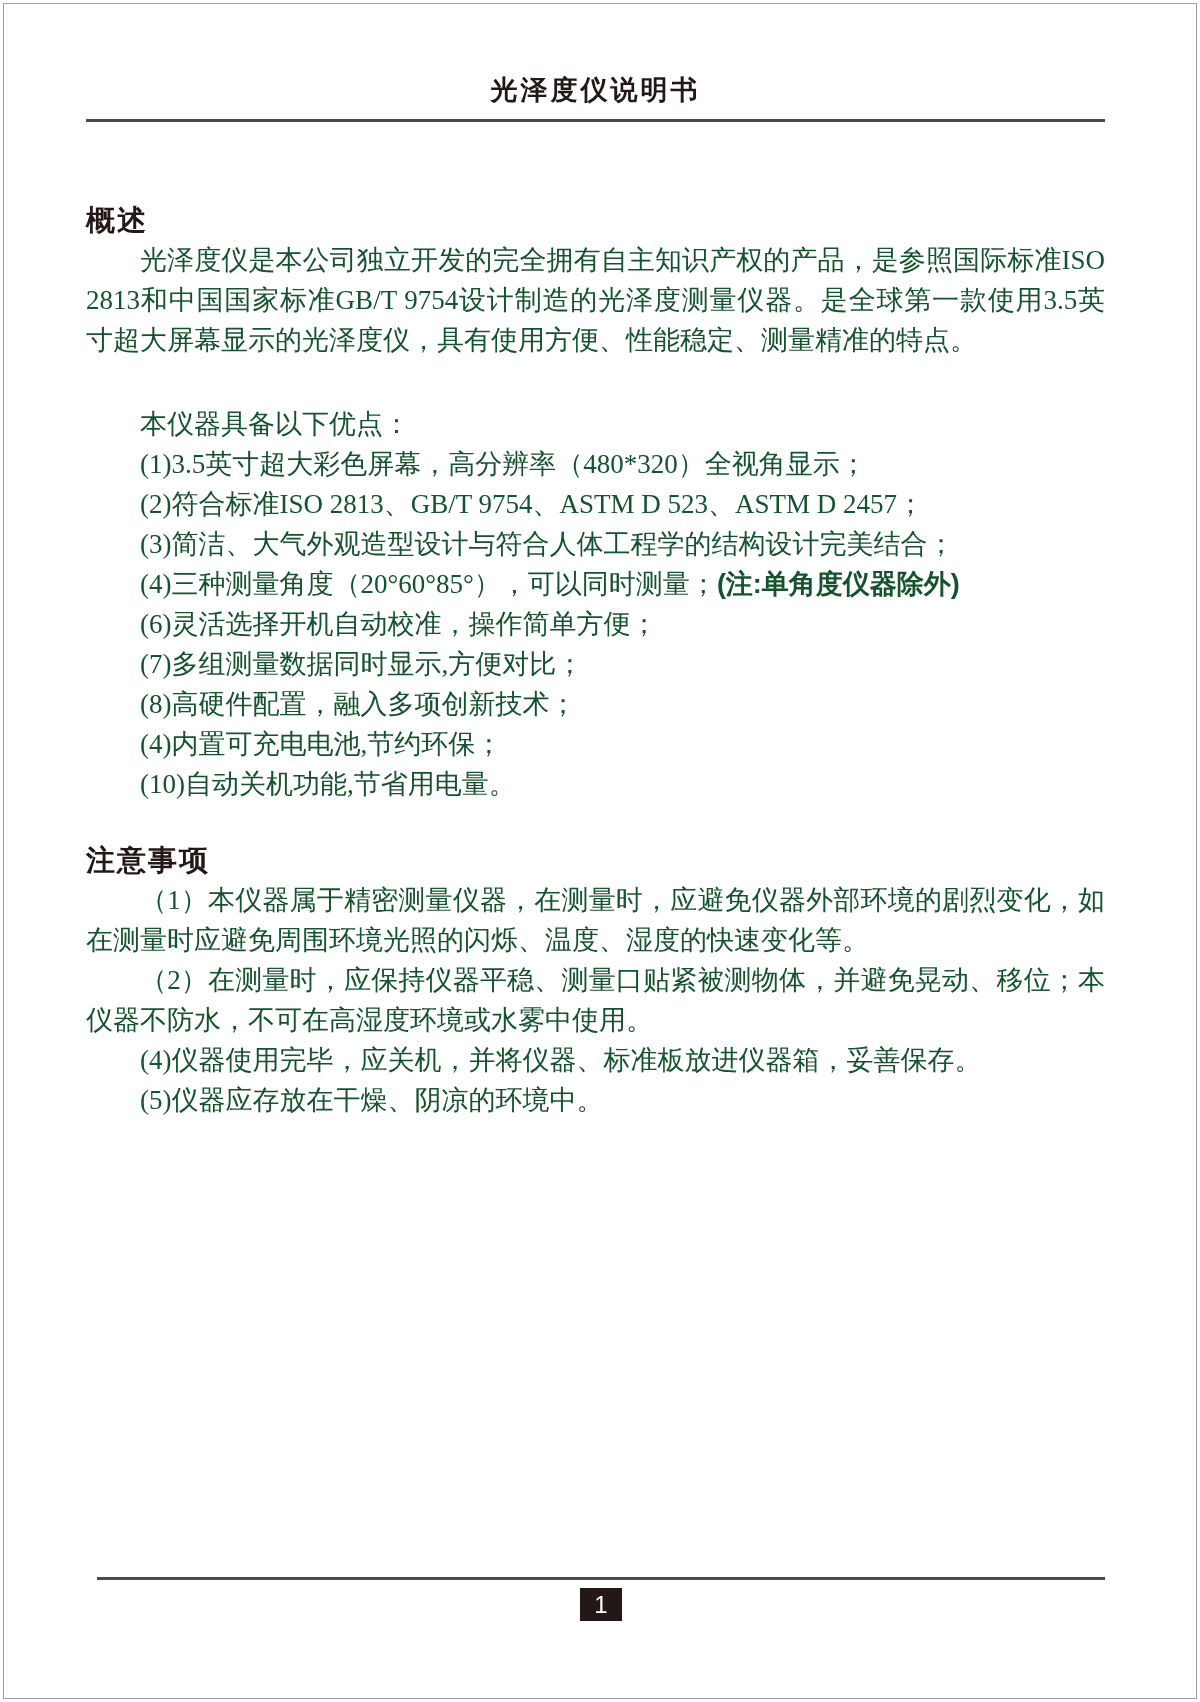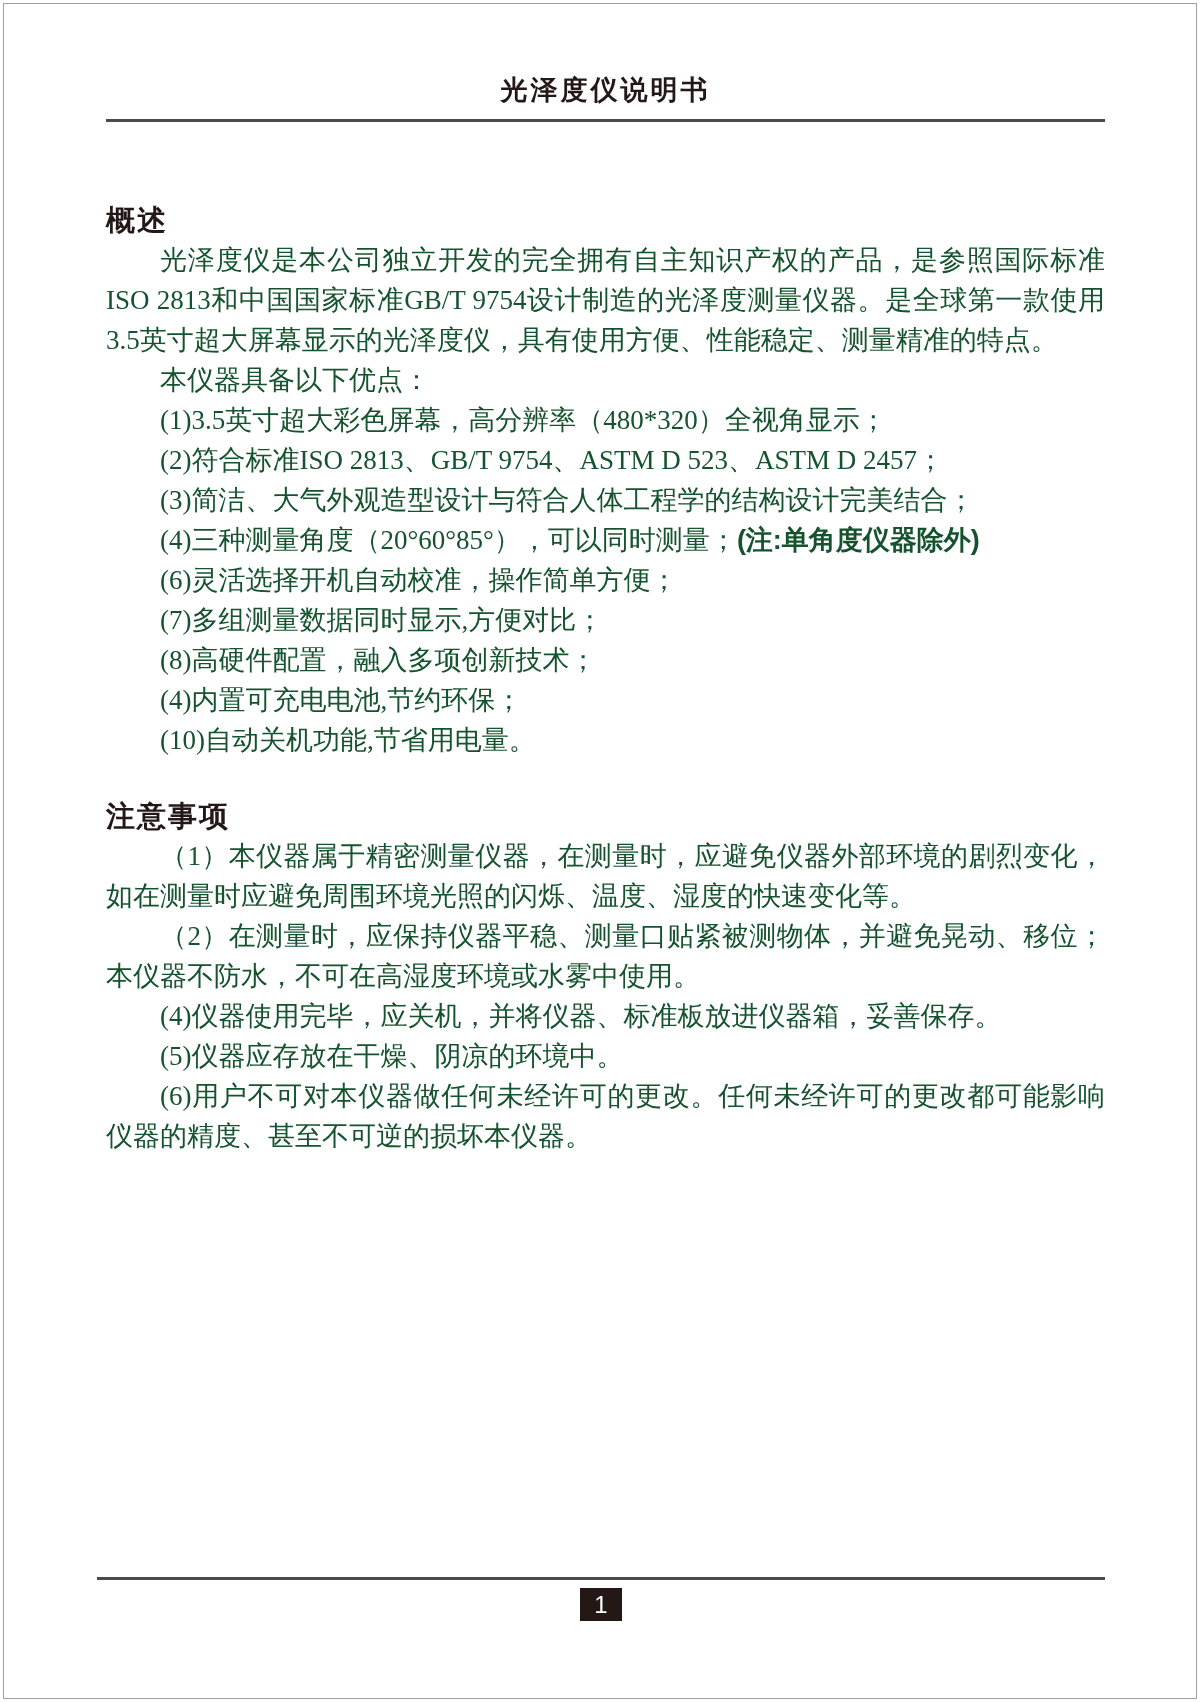--- a/index.html
+++ b/index.html
@@ -17,21 +17,21 @@
     overflow: hidden;
   }
   .page-frame {
     position: absolute;
     inset: 3px;
     border: 1px solid #9f9f9f;
     pointer-events: none;
   }
   .content {
     position: absolute;
-    left: 106px; right: 95px; top: 0;
+    left: 86px; right: 95px; top: 0;
   }
   .doc-title {
     margin-top: 72px;
     text-align: center;
     font-family: "Liberation Sans", "DejaVu Sans", sans-serif;
     font-weight: 600;
     font-size: 27px;
     line-height: 36px;
     letter-spacing: 3px;
     color: #231815;
@@ -52,21 +52,21 @@
   .heading-overview { margin-top: 78px; }
   .heading-precautions { margin-top: 36px; }
   .body-text {
     font-size: 27px;
     line-height: 40px;
     text-align: justify;
     text-justify: inter-ideograph;
     color: #14532d;
   }
   .indent { text-indent: 2em; }
-  .advantages-intro { }
+  .advantages-intro { margin-top: 44px; }
   .advantages-list {
     list-style: none;
     padding-left: 2em;
   }
   .advantages-list li { white-space: nowrap; }
   .note-bold {
     font-family: "Liberation Sans", "DejaVu Sans", sans-serif;
     font-weight: 700;
   }
   .footer {
@@ -116,21 +116,20 @@
       <li><span>(8)高硬件配置，融入多项创新技术；</span><span class="note-bold"></span></li>
       <li><span>(4)内置可充电电池,节约环保；</span><span class="note-bold"></span></li>
       <li><span>(10)自动关机功能,节省用电量。</span><span class="note-bold"></span></li>
     </ul>
 
     <div class="section-heading heading-precautions">注意事项</div>
     <p class="body-text indent">（1）本仪器属于精密测量仪器，在测量时，应避免仪器外部环境的剧烈变化，如在测量时应避免周围环境光照的闪烁、温度、湿度的快速变化等。</p>
     <p class="body-text indent">（2）在测量时，应保持仪器平稳、测量口贴紧被测物体，并避免晃动、移位；本仪器不防水，不可在高湿度环境或水雾中使用。</p>
     <p class="body-text indent">(4)仪器使用完毕，应关机，并将仪器、标准板放进仪器箱，妥善保存。</p>
     <p class="body-text indent">(5)仪器应存放在干燥、阴凉的环境中。</p>
-    <p class="body-text indent">(6)用户不可对本仪器做任何未经许可的更改。任何未经许可的更改都可能影响仪器的精度、甚至不可逆的损坏本仪器。</p>
 
   </div>
 
   <div class="footer">
     <div class="footer-rule"></div>
     <div class="page-number-badge">1</div>
   </div>
 </div>
 
 </body></html>

